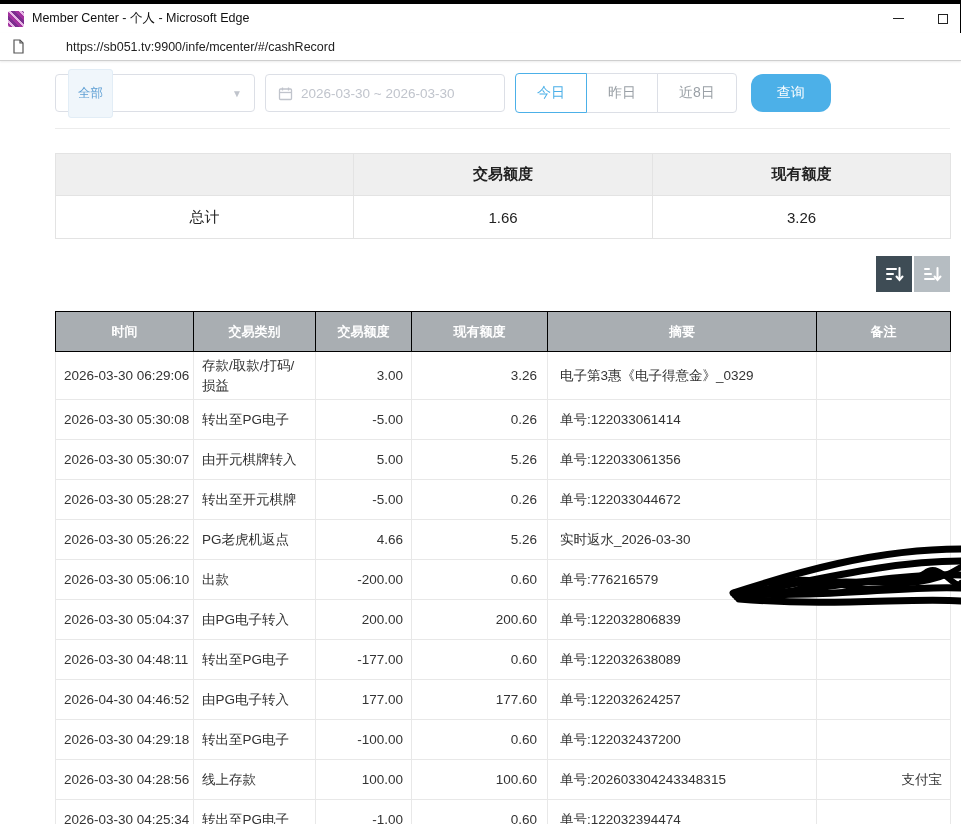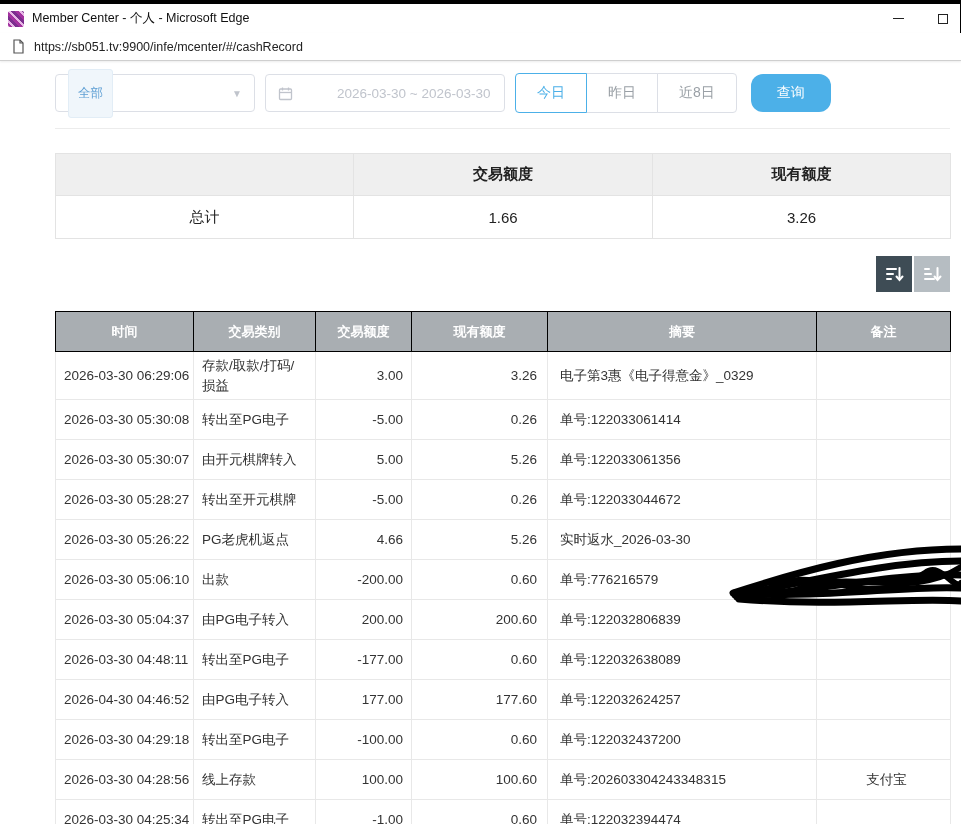--- a/index.html
+++ b/index.html
@@ -26,21 +26,21 @@
   .win-controls { display: flex; align-items: center; gap: 34px; padding-right: 4px; }
   .btn-min { width: 11px; height: 1px; background: #222; display: inline-block; cursor: default; }
   .btn-max { width: 10px; height: 10px; border: 1px solid #222; display: inline-block; cursor: default; }
 
   .urlbar {
     height: 28px; background: #fff; display: flex; align-items: center;
     padding: 0 12px; border-bottom: 1px solid #cfcfcf;
     box-shadow: 0 1px 2px rgba(0,0,0,0.08);
   }
   .urlbar .site-icon { margin-right: 9px; display: inline-flex; }
-  .url-text { font-size: 12.5px; color: #222; }
+  .url-text { font-size: 12.5px; color: #222; margin-left: 32px; }
 
   
   .page { width: 895px; margin-left: 55px; position: relative; }
 
   .filter-row { display: flex; align-items: center; margin-top: 12px; }
   .dropdown {
     width: 200px; height: 38px; border: 1px solid #dcdfe6; border-radius: 4px;
     display: flex; align-items: center; justify-content: space-between;
     padding: 0 12px; background: #fff; cursor: pointer;
   }
@@ -49,21 +49,21 @@
     padding: 15px 9px; border-radius: 3px; border: 1px solid #e2edf6;
   }
   .caret { color: #c0c4cc; font-size: 10px; }
 
   .date-input {
     width: 240px; height: 38px; border: 1px solid #dcdfe6; border-radius: 4px;
     display: flex; align-items: center; padding: 0 12px; margin-left: 10px;
     background: #fff; cursor: text;
   }
   .date-input svg { margin-right: 8px; flex: 0 0 auto; }
-  .date-text { color: #c0c4cc; font-size: 13.5px; white-space: nowrap; margin-left: 36px; }
+  .date-text { color: #c0c4cc; font-size: 13.5px; white-space: nowrap; }
 
   .quick-group { display: flex; margin-left: 10px; }
   .quick-btn {
     height: 40px; padding: 0 21px; background: #fff; border: 1px solid #dcdfe6;
     font-size: 14px; color: #9aa0a6; cursor: pointer; margin-left: -1px;
     display: flex; align-items: center; font-family: inherit;
   }
   .quick-btn:first-child { border-radius: 4px 0 0 4px; margin-left: 0; }
   .quick-btn:last-child { border-radius: 0 4px 4px 0; }
   .quick-btn.active { border-color: #4cb0e8; color: #4cb0e8; position: relative; z-index: 1; }
@@ -105,21 +105,21 @@
   }
   .main-table td {
     border: 1px solid #e8e8e8; font-size: 13.5px; color: #333;
     height: 40px; padding: 4px 8px; background: #fff; overflow: hidden;
   }
   .main-table td.c0 { white-space: nowrap; text-align: left; padding-left: 8px; }
   .main-table td.c1 { text-align: left; line-height: 1.45; }
   .main-table td.c2 { text-align: right; padding-right: 8px; white-space: nowrap; }
   .main-table td.c3 { text-align: right; padding-right: 10px; white-space: nowrap; }
   .main-table td.c4 { text-align: left; padding-left: 12px; white-space: nowrap; }
-  .main-table td.c5 { text-align: center; padding-left: 14px; white-space: nowrap; }
+  .main-table td.c5 { text-align: right; padding-left: 14px; white-space: nowrap; }
 
   
   .scribble { position: absolute; left: 725px; top: 533px; pointer-events: none; }
 </style>
 </head>
 <body>
 
 <div class="top-strip"></div>
 
 <div class="titlebar">

